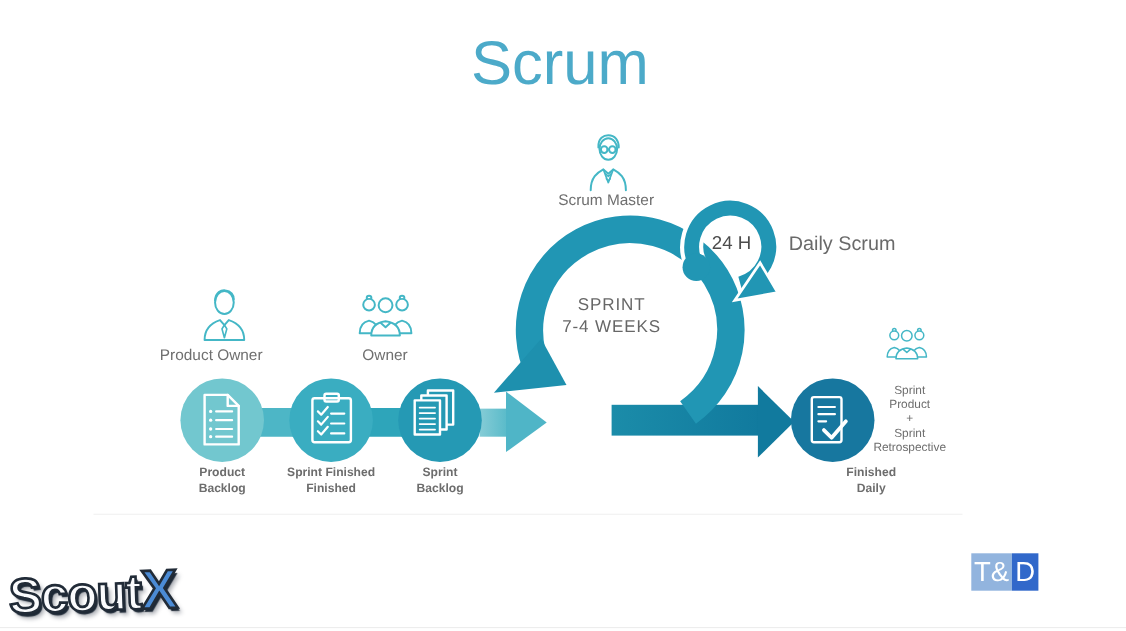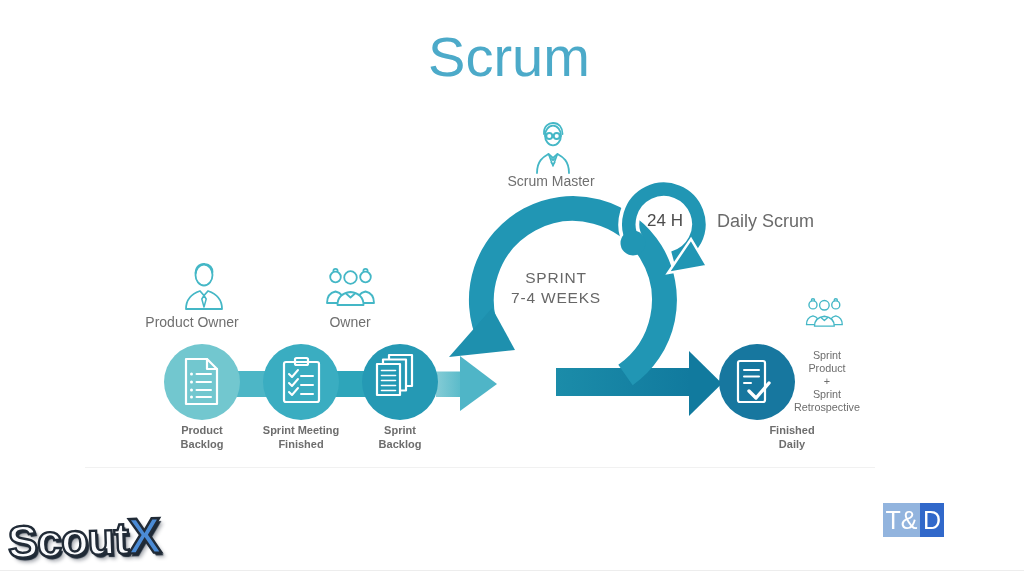--- a/index.html
+++ b/index.html
@@ -175,21 +175,21 @@
     <div>7-4 WEEKS</div>
   </div>
   <div class="abs ctr h24" style="left:665px;top:211px;">24 H</div>
   <div class="abs daily" style="left:717px;top:211px;">Daily Scrum</div>
 
   <div class="abs ctr stage-lbl" style="left:202px;top:424px;">
     <div>Product</div>
     <div>Backlog</div>
   </div>
   <div class="abs ctr stage-lbl" style="left:301px;top:424px;">
-    <div>Sprint Meeting</div>
+    <div>Sprint Finished</div>
     <div>Finished</div>
   </div>
   <div class="abs ctr stage-lbl" style="left:400px;top:424px;">
     <div>Sprint</div>
     <div>Backlog</div>
   </div>
   <div class="abs ctr stage-lbl" style="left:756px;top:424px;margin-left:36px;">
     <div>Finished</div>
     <div>Daily</div>
   </div>

